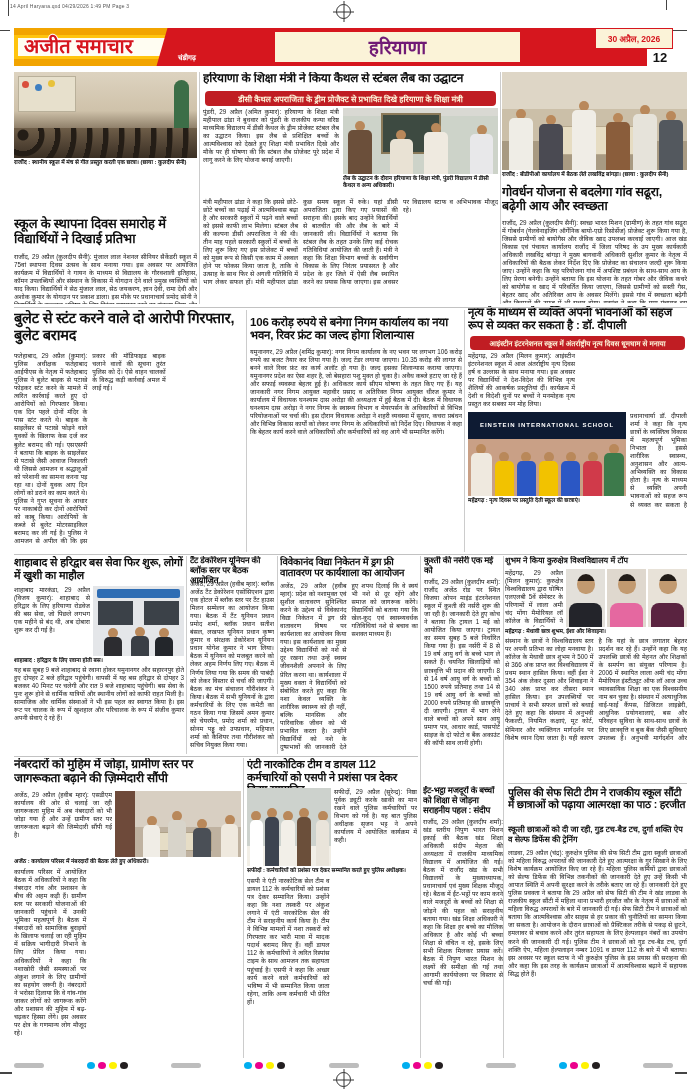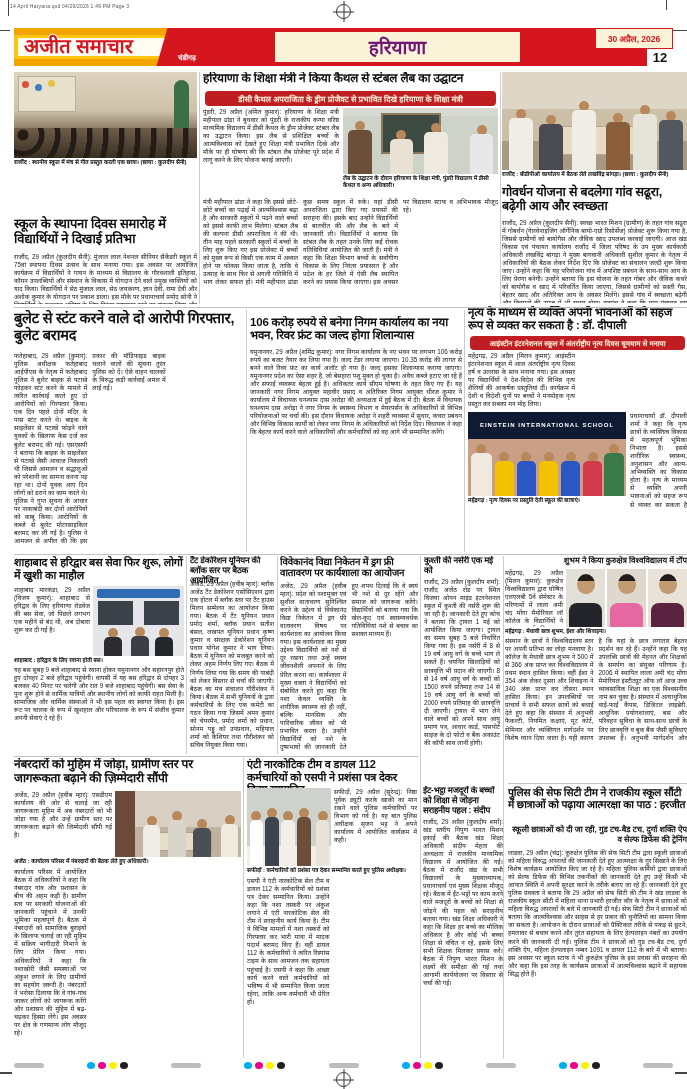--- a/index.html
+++ b/index.html
@@ -31,21 +31,21 @@
   .dateblock{width:78px;display:flex;flex-direction:column;}
   .datebox{flex:1;background:#fbf3d8;border:1px solid #d6161e;color:#d6161e;font-weight:800;font-size:8.5px;
            display:flex;align-items:center;justify-content:center;white-space:nowrap;}
   .pagerow{height:17px;background:#d6161e;display:flex;justify-content:flex-end;}
   .pageno{width:26px;background:#fff;color:#111;font-size:13px;font-weight:800;text-align:center;line-height:17px;}
   
   .art{position:absolute;overflow:hidden;}
   .hl{font-weight:800;color:#101010;text-align:left;line-height:1.15;letter-spacing:-.2px;}
   .redbar{background:#c01d23;color:#fdf3d8;font-weight:bold;text-align:center;white-space:nowrap;overflow:hidden;
           border-radius:4px;margin:2px 2px;padding:2px 2px;}
-  .subbold{font-weight:800;text-align:right;color:#141414;line-height:1.2;}
+  .subbold{font-weight:800;text-align:left;color:#141414;line-height:1.2;}
   .bt{font-size:6.3px;line-height:1.28;text-align:justify;color:#1c1c1c;overflow:hidden;column-fill:auto;}
   .cols2{column-count:2;column-gap:5px;}
   .cols3{column-count:3;column-gap:5px;}
   .cap{font-size:5.8px;font-weight:bold;color:#111;line-height:1.15;overflow:hidden;}
   .vsep{position:absolute;width:1px;background:#cccccc;}
   .hsep{position:absolute;height:1px;background:#c2c2c2;}
   
   .photo{position:relative;overflow:hidden;background:#cfc6b4;}
   .dot{position:absolute;width:7px;height:7px;border-radius:50%;}
   .fig{position:absolute;bottom:0;}

